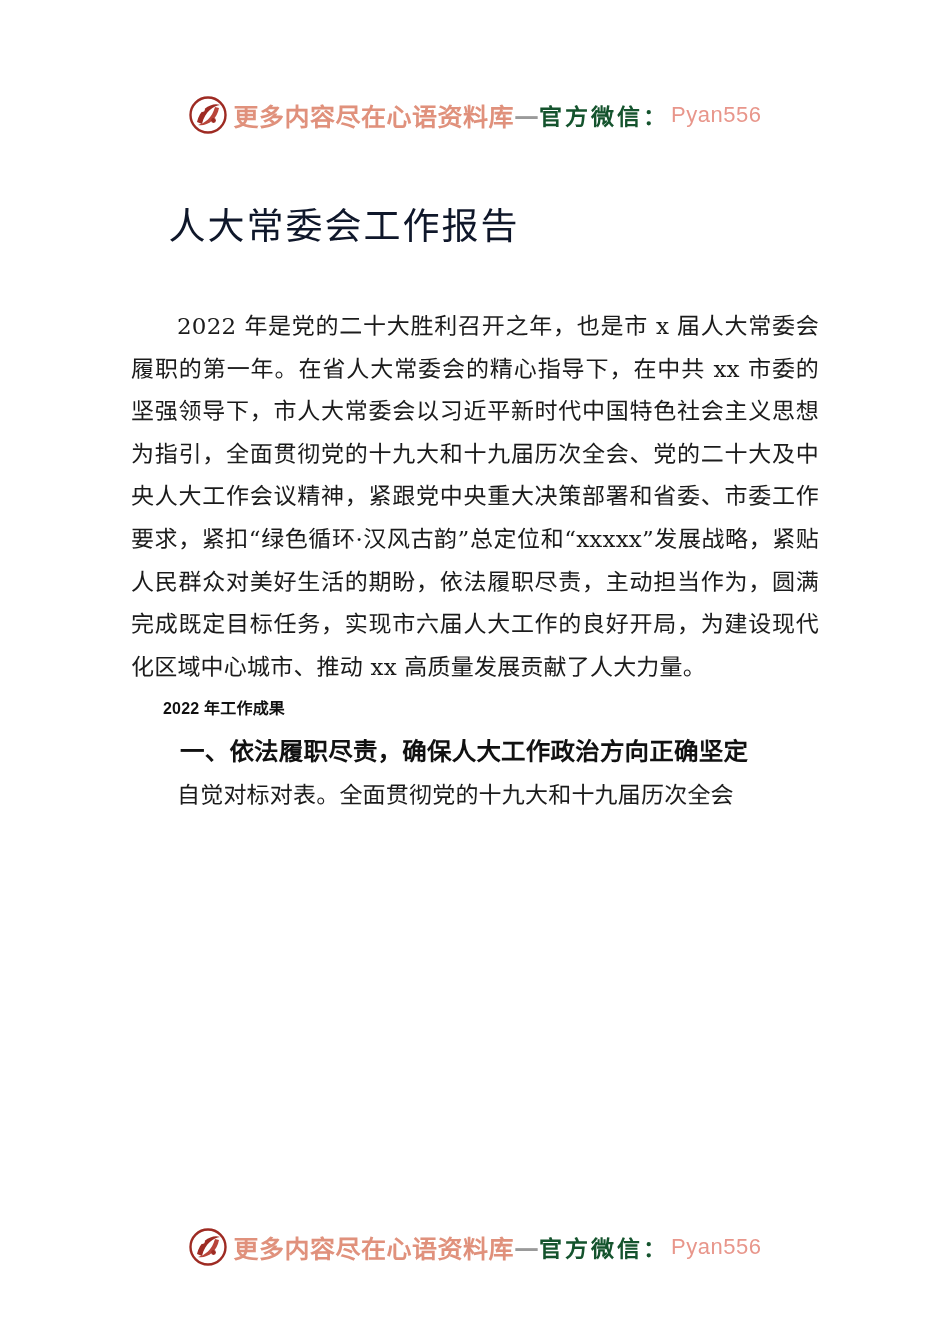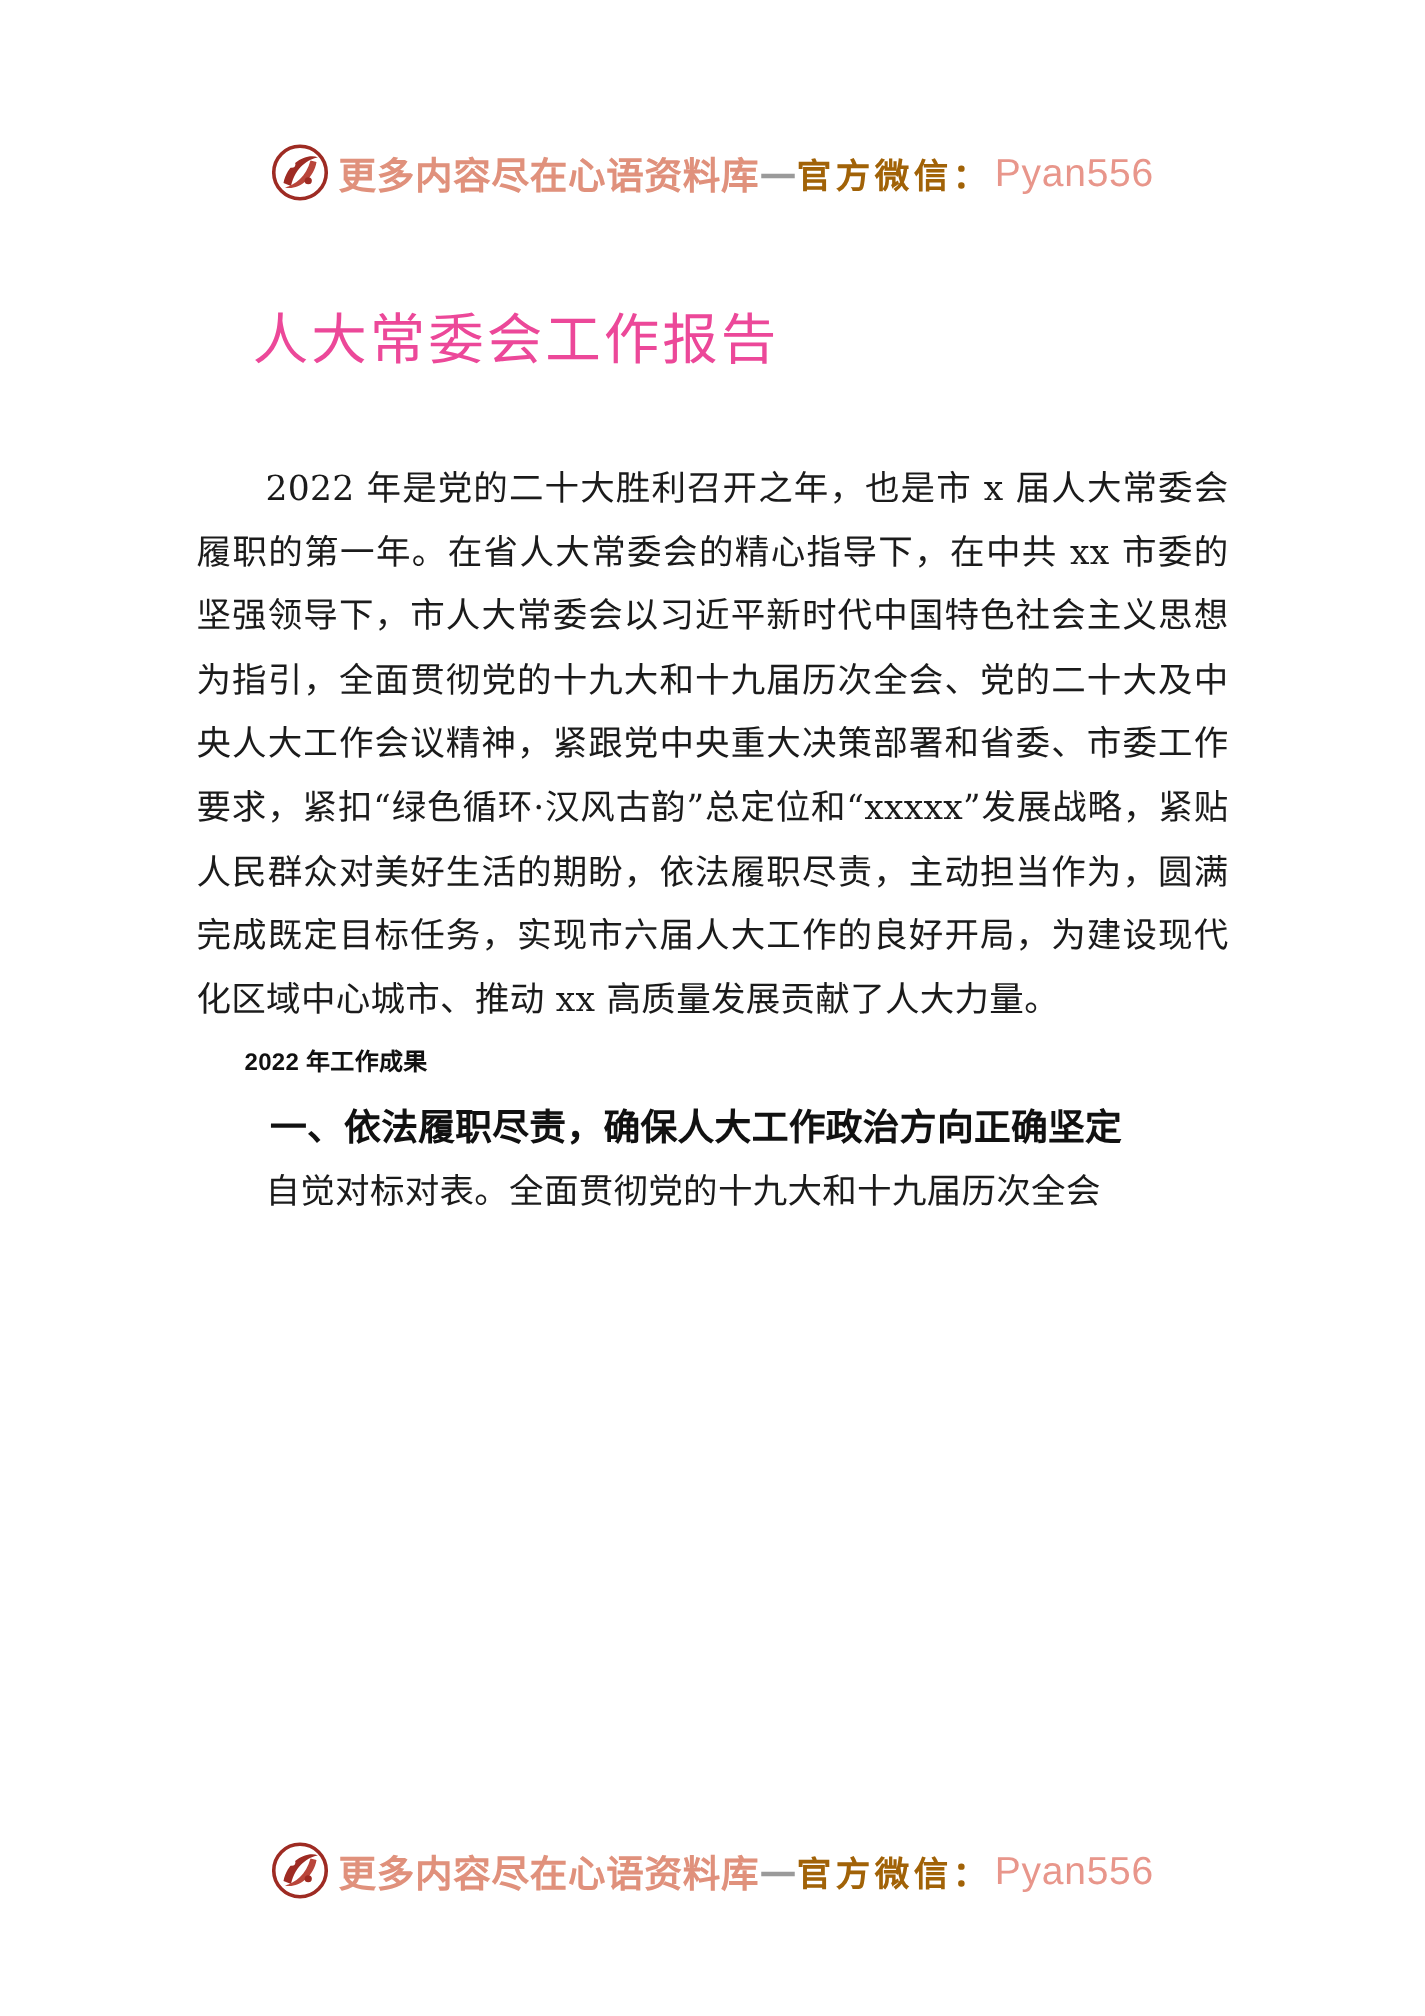--- a/index.html
+++ b/index.html
@@ -61,26 +61,26 @@
     font-family: "DejaVu Serif", "Liberation Serif", serif;
     font-weight: 700;
     font-size: 25px;
     color: #9a9a9a;
   }
   .wm-text-b {
     font-family: "DejaVu Serif", "Liberation Serif", serif;
     font-weight: 700;
     font-size: 23px;
     letter-spacing: 3px;
-    color: #a16207;
+    color: #14532d;
   }
   .wm-text-c {
     font-family: "Liberation Sans", "DejaVu Sans", sans-serif;
     font-weight: 400;
-    font-size: 26px;
+    font-size: 22px;
     letter-spacing: 0.5px;
     color: #e8968b;
     margin-left: 2px;
   }
 
   
   .doc {
     position: absolute;
     left: 131px;
     top: 0;
@@ -92,21 +92,21 @@
     padding: 0;
     position: absolute;
     top: 196px;
     left: 0;
     width: 688px;
     text-align: center;
     font-family: "DejaVu Serif", "Liberation Serif", serif;
     font-weight: 400;
     font-size: 37px;
     letter-spacing: 2px;
-    color: #ec4899;
+    color: #0f172a;
   }
 
   .content {
     position: absolute;
     top: 305px;
     left: 0;
     width: 688px;
   }
 
   p.para {

